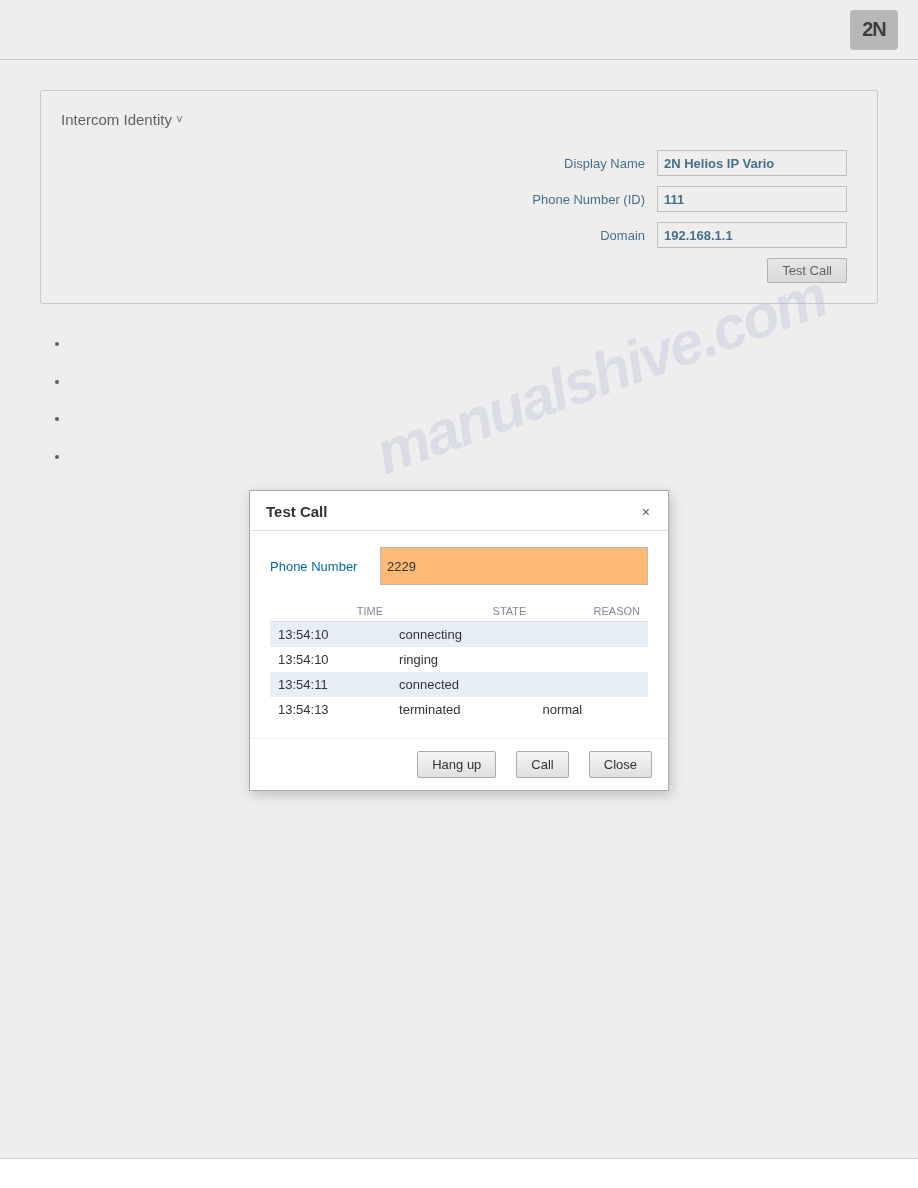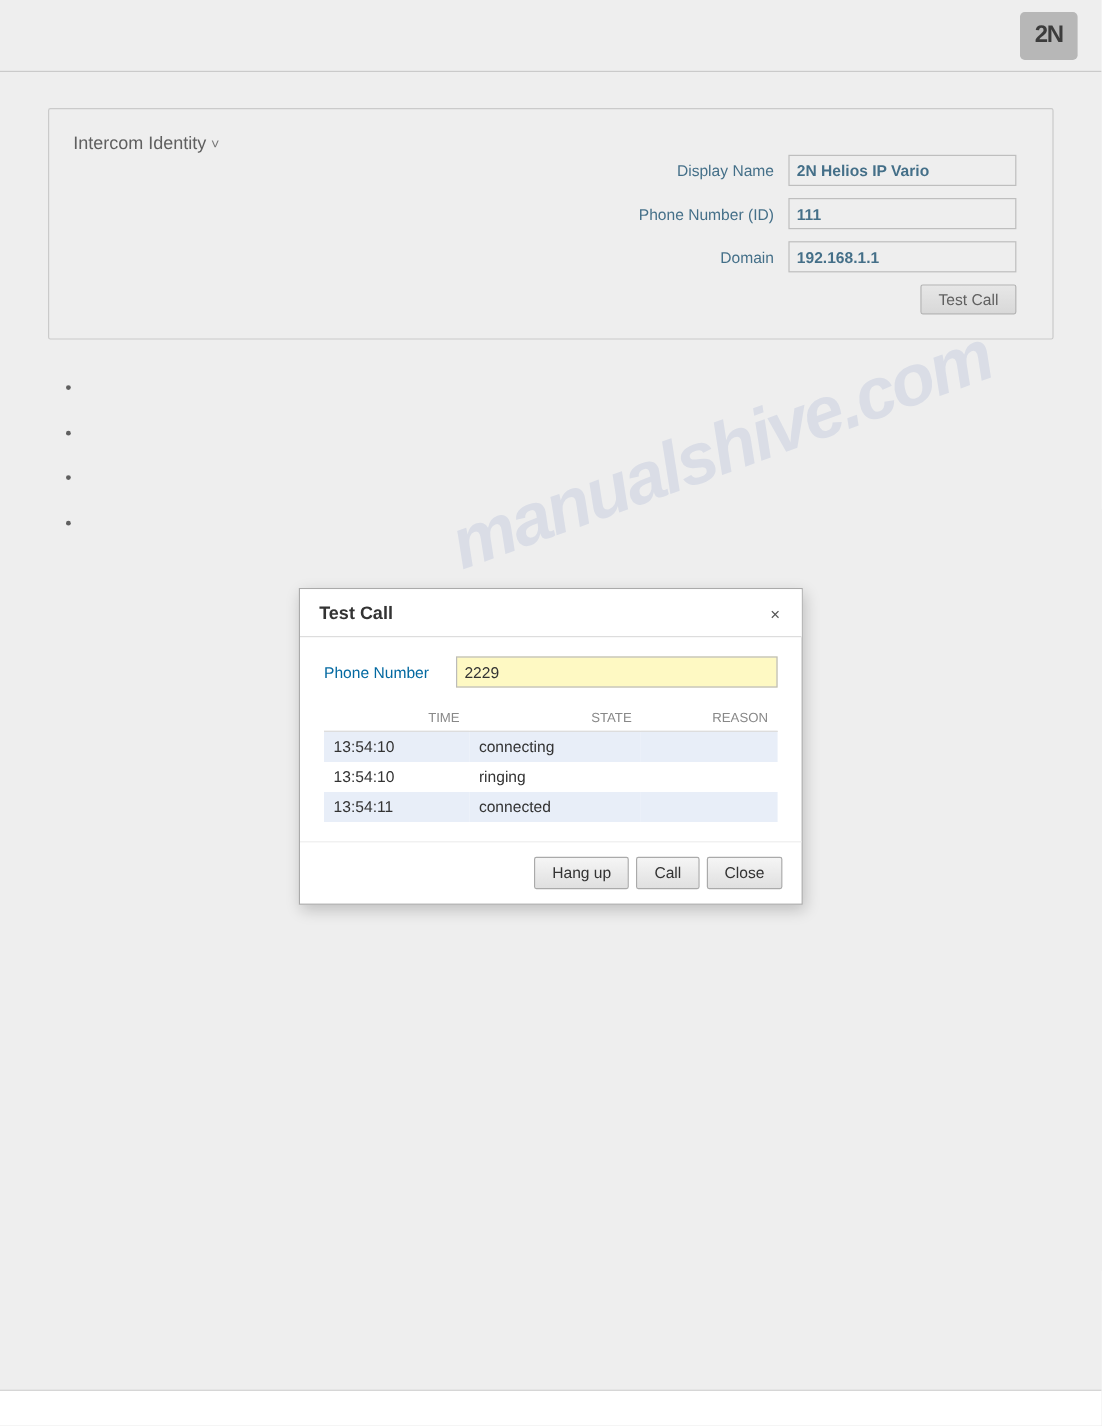--- a/index.html
+++ b/index.html
@@ -49,21 +49,21 @@
       border: 1px solid #ccc;
       border-radius: 2px;
       padding: 20px 30px 20px 20px;
       margin-bottom: 30px;
       background: #fff;
     }
     .section-title {
       font-size: 15px;
       font-weight: normal;
       color: #333;
-      margin-bottom: 1px;
+      margin-bottom: 22px;
       display: flex;
       align-items: center;
       gap: 4px;
     }
     .section-title .chevron {
       font-size: 12px;
       color: #555;
     }
     .form-row {
       display: flex;
@@ -180,26 +180,26 @@
       align-items: center;
       margin-bottom: 16px;
     }
     .modal-field-label {
       width: 110px;
       color: #0369a1;
       font-size: 13px;
     }
     .modal-field-input {
       flex: 1;
-      height: 26px;
+      height: 38px;
       border: 1px solid #bbb;
       padding: 2px 6px;
       font-size: 13px;
       color: #333;
-      background: #fef9c3;
+      background: #fdba74;
     }
 
     
     .call-log-table {
       width: 100%;
       border-collapse: collapse;
       margin-top: 8px;
     }
     .call-log-table th {
       text-align: right;
@@ -220,21 +220,21 @@
     }
     .call-log-table tr.plain td {
       background: #fff;
     }
 
     
     .modal-footer {
       padding: 12px 16px;
       display: flex;
       justify-content: flex-end;
-      gap: 6px;
+      gap: 20px;
       border-top: 1px solid #eee;
     }
     .modal-btn {
       padding: 5px 14px;
       border: 1px solid #aaa;
       background: linear-gradient(to bottom, #f5f5f5, #e0e0e0);
       cursor: pointer;
       font-size: 13px;
       color: #333;
       border-radius: 2px;
@@ -331,20 +331,25 @@
               <tr class="plain">
                 <td>13:54:10</td>
                 <td>ringing</td>
                 <td></td>
               </tr>
               <tr class="highlighted">
                 <td>13:54:11</td>
                 <td>connected</td>
                 <td></td>
               </tr>
+              <tr class="plain">
+                <td>13:54:13</td>
+                <td>terminated</td>
+                <td>normal</td>
+              </tr>
             </tbody>
         </table>
 
       </div>
 
       <div class="modal-footer">
         <button class="modal-btn">Hang up</button>
         <button class="modal-btn">Call</button>
         <button class="modal-btn">Close</button>
       </div>

